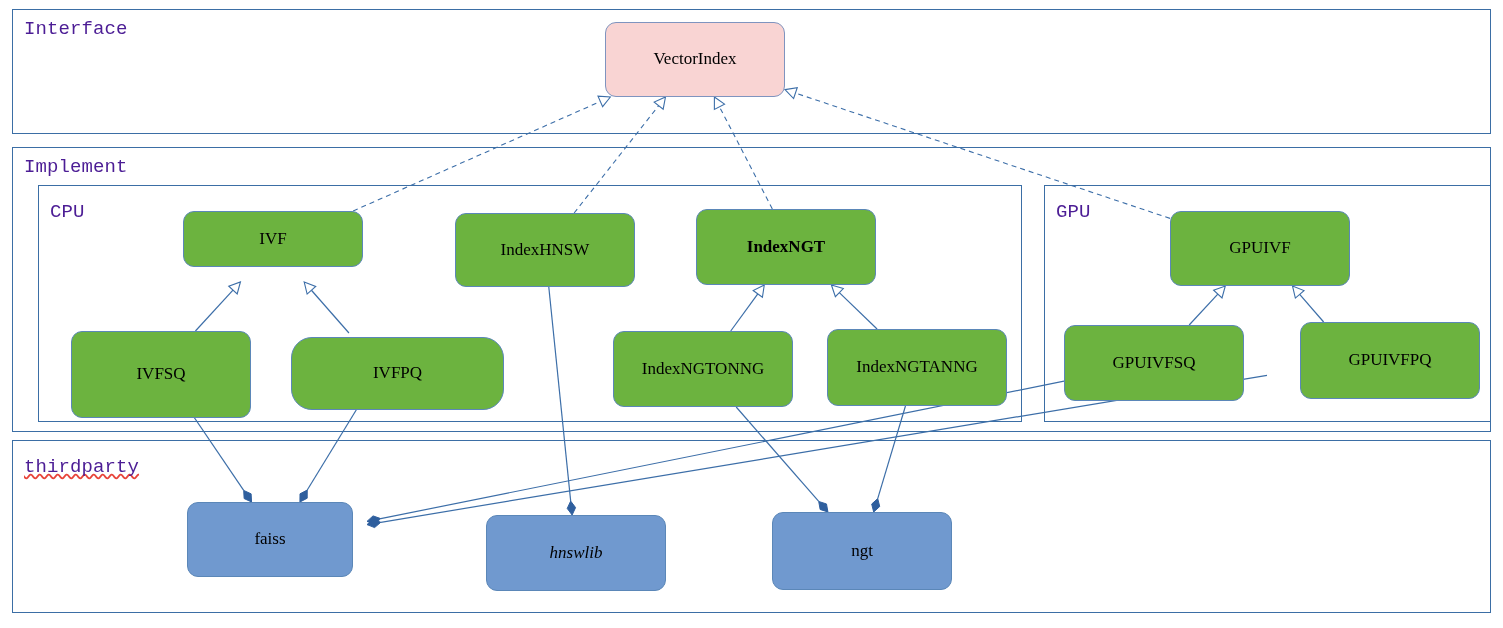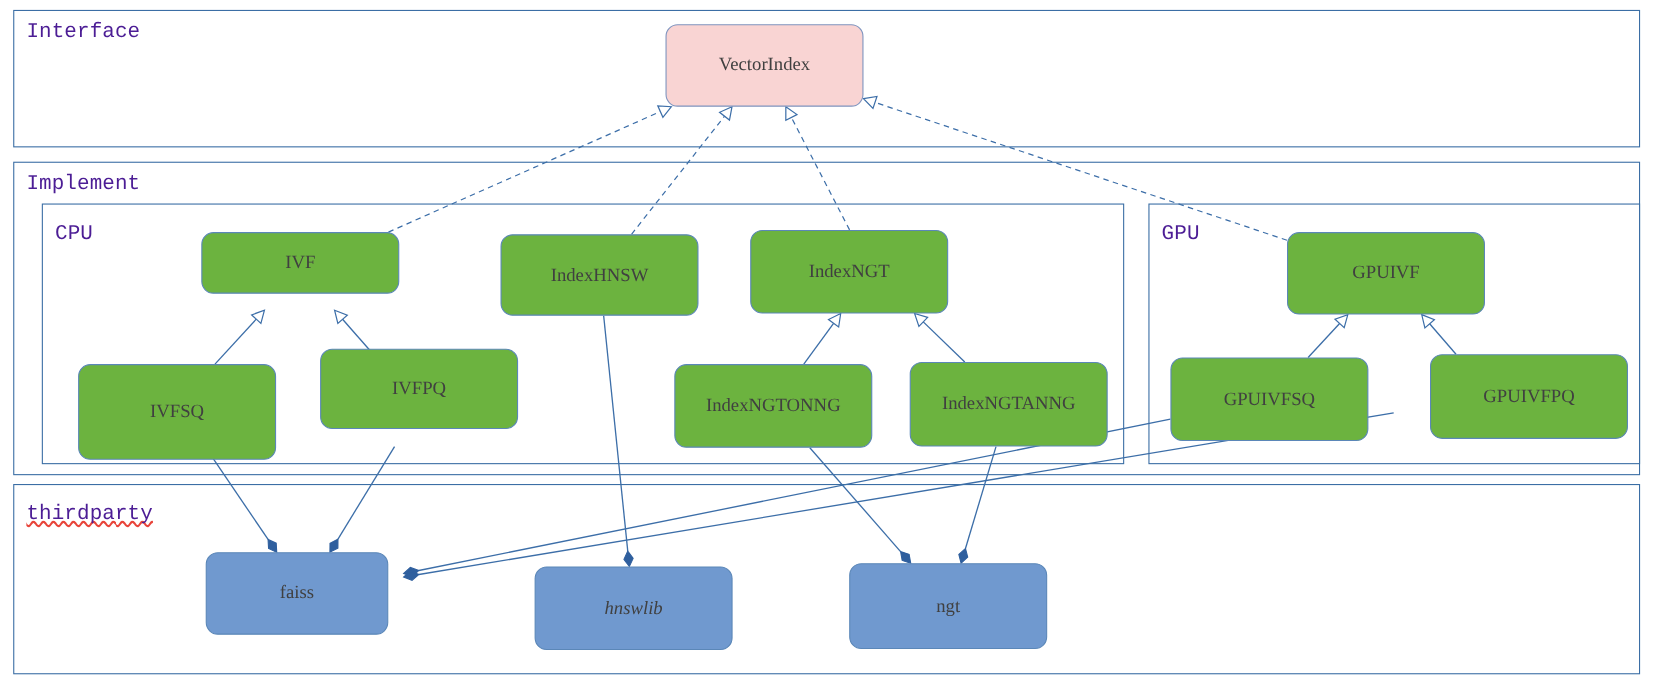--- a/index.html
+++ b/index.html
@@ -1,21 +1,21 @@
 <!DOCTYPE html>
 <html><head>
 <meta charset="utf-8">
 <style>
   html,body{margin:0;padding:0;background:#ffffff;}
   body{font-family:"Liberation Sans",sans-serif;}
   #canvas{position:relative;width:1503px;height:628px;overflow:hidden;background:#fff;}
   .group{position:absolute;border:1px solid #3b6ea5;background:transparent;box-sizing:border-box;}
   .group-label{position:absolute;font-family:Liberation Mono, monospace;font-size:19px;color:#4c1d95;white-space:nowrap;letter-spacing:.1px;}
   .group-label.misspelled{text-decoration:underline wavy #e8443a;text-decoration-skip-ink:none;}
-  .node{position:absolute;box-sizing:border-box;border:1px solid #5b87b8;border-radius:11px;display:flex;align-items:center;justify-content:center;font-family:"Liberation Serif",serif;font-size:17px;color:#404040;text-align:center;line-height:1.1;}
+  .node{position:absolute;box-sizing:border-box;border:1px solid #5b87b8;border-radius:11px;display:flex;align-items:center;justify-content:center;font-family:"Liberation Serif",serif;font-size:17px;color:#000000;text-align:center;line-height:1.1;}
   .node.iface{background:#f9d4d3;border-color:#7f94bf;}
   .node.cpu,.node.gpu{background:#6cb33f;border-color:#5b87b8;}
   .node.tp{background:#7099cf;border-color:#5b87b8;}
   #edges{position:absolute;left:0;top:0;width:1503px;height:628px;pointer-events:none;}
   .edge-line{fill:none;stroke:#3c6ea8;stroke-width:1.2;}
   .edge-line.dashed{stroke-dasharray:5 4;stroke-width:1.1;}
   .hollow-tri{fill:#ffffff;stroke:#3c6ea8;stroke-width:1.1;}
   .solid-diamond{fill:#2f5f9e;stroke:#2f5f9e;stroke-width:1;}
 </style>
 </head>
@@ -107,27 +107,27 @@
   <div id="nodes-layer">
       <div class="node iface" style="left: 605px; top: 22px; width: 180px; height: 75px;">
         <span>VectorIndex</span>
       </div>
       <div class="node cpu" style="left: 183px; top: 211px; width: 180px; height: 56px;">
         <span>IVF</span>
       </div>
       <div class="node cpu" style="left: 455px; top: 213px; width: 180px; height: 74px;">
         <span>IndexHNSW</span>
       </div>
-      <div class="node cpu" style="left: 682px; top: 209px; width: 180px; height: 76px;">
+      <div class="node cpu" style="left: 696px; top: 209px; width: 180px; height: 76px; font-weight: bold;">
         <span>IndexNGT</span>
       </div>
       <div class="node cpu" style="left: 71px; top: 331px; width: 180px; height: 87px;">
         <span>IVFSQ</span>
       </div>
-      <div class="node cpu" style="left: 291px; top: 317px; width: 180px; height: 73px;">
+      <div class="node cpu" style="left: 291px; top: 337px; width: 213px; height: 73px; border-radius: 21px;">
         <span>IVFPQ</span>
       </div>
       <div class="node cpu" style="left: 613px; top: 331px; width: 180px; height: 76px;">
         <span>IndexNGTONNG</span>
       </div>
       <div class="node cpu" style="left: 827px; top: 329px; width: 180px; height: 77px;">
         <span>IndexNGTANNG</span>
       </div>
       <div class="node gpu" style="left: 1170px; top: 211px; width: 180px; height: 75px;">
         <span>GPUIVF</span>

